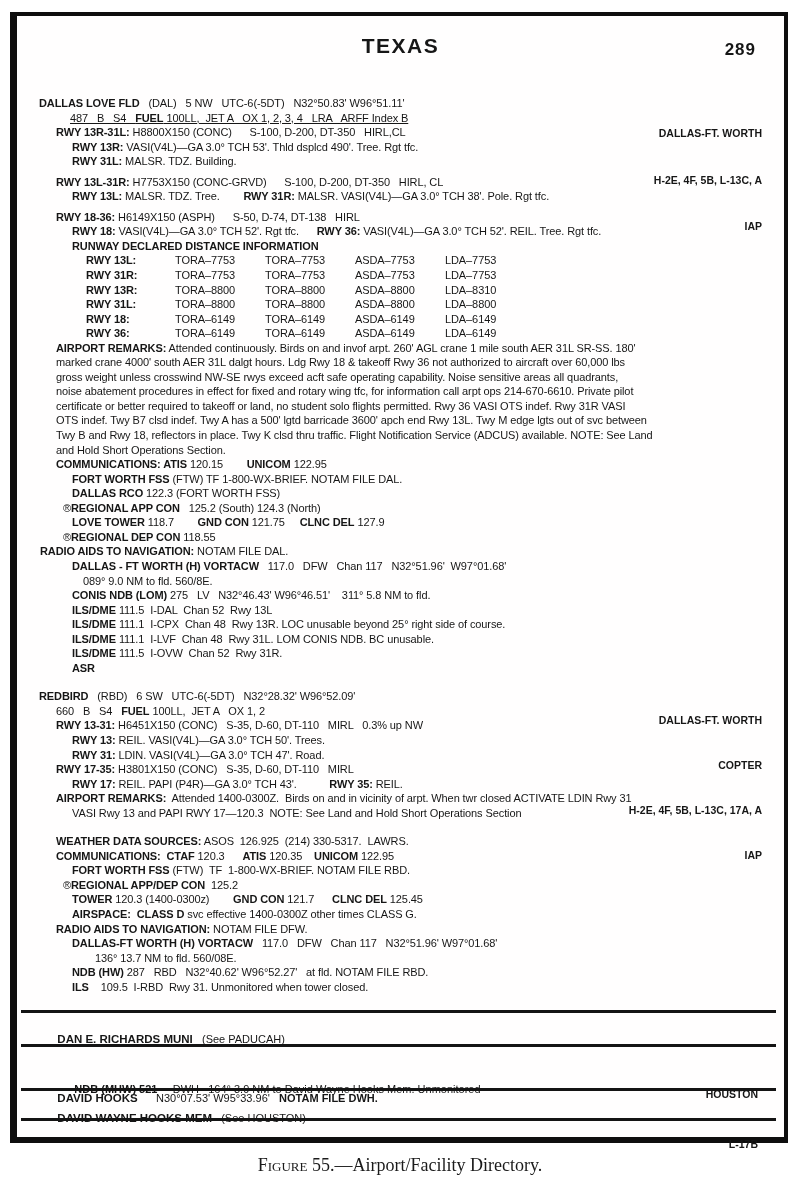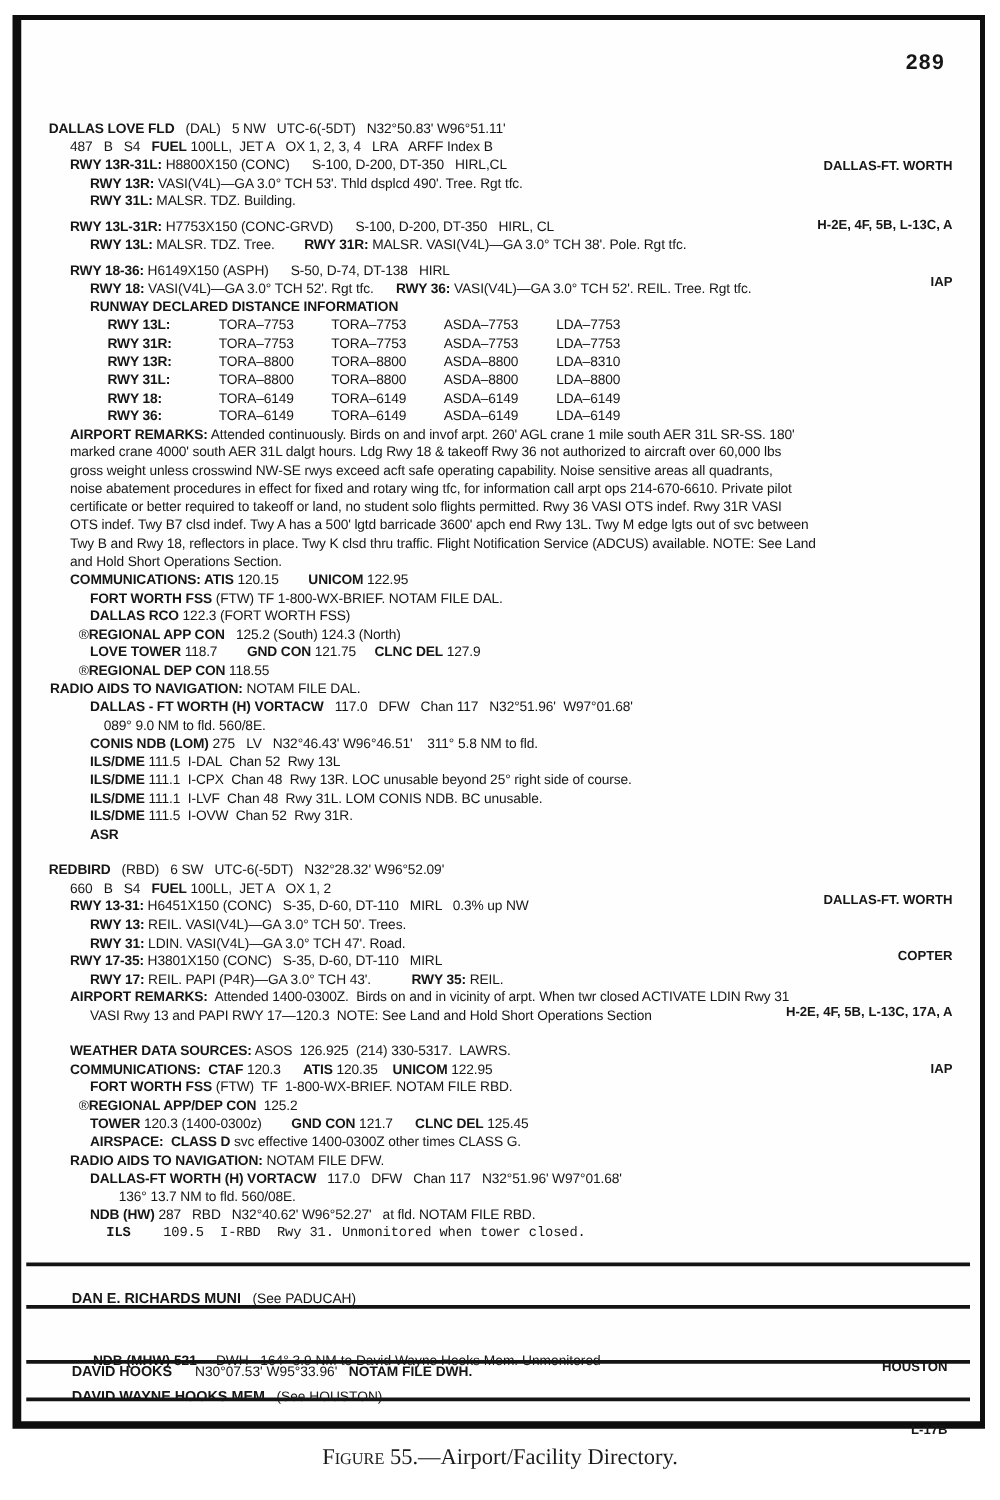--- a/index.html
+++ b/index.html
@@ -30,25 +30,26 @@
   .bottom-entry .nm{font-weight:700;font-size:11.5px;}
   .caption{position:absolute;top:1155px;left:0;width:100%;text-align:center;
            font-family:"Liberation Serif","DejaVu Serif",serif;font-size:18px;color:#1b1b1b;}
   .figlabel{font-variant:small-caps;}
 </style>
 </head>
 <body>
 
 <div class="canvas">
   <div class="page-frame">
+    <div class="state-title">TEXAS</div>
     <div class="page-number">289</div>
 
     <div class="doc-lines">
         <div class="ln" style="margin-left: 0px;"><span class="b">DALLAS LOVE FLD</span><span>   (DAL)   5 NW   UTC-6(-5DT)   N32°50.83' W96°51.11'</span></div>
-        <div class="ln" style="margin-left: 17px;"><span>487   B   S4   </span><span class="b">FUEL</span><span> 100LL,  JET A   OX 1, 2, 3, 4   LRA   ARFF Index B</span></div>
+        <div class="ln" style="margin-left: 31px; text-decoration: underline;"><span>487   B   S4   </span><span class="b">FUEL</span><span> 100LL,  JET A   OX 1, 2, 3, 4   LRA   ARFF Index B</span></div>
         <div class="ln" style="margin-left: 17px;"><span class="b">RWY 13R-31L:</span><span> H8800X150 (CONC)      S-100, D-200, DT-350   HIRL,CL</span></div>
         <div class="ln" style="margin-left: 33px;"><span class="b">RWY 13R:</span><span> VASI(V4L)—GA 3.0° TCH 53'. Thld dsplcd 490'. Tree. Rgt tfc.</span></div>
         <div class="ln" style="margin-left: 33px;"><span class="b">RWY 31L:</span><span> MALSR. TDZ. Building.</span></div>
         <div class="ln" style="margin-left: 17px; margin-top: 6px;"><span class="b">RWY 13L-31R:</span><span> H7753X150 (CONC-GRVD)      S-100, D-200, DT-350   HIRL, CL</span></div>
         <div class="ln" style="margin-left: 33px;"><span class="b">RWY 13L:</span><span> MALSR. TDZ. Tree.        </span><span class="b">RWY 31R:</span><span> MALSR. VASI(V4L)—GA 3.0° TCH 38'. Pole. Rgt tfc.</span></div>
         <div class="ln" style="margin-left: 17px; margin-top: 6px;"><span class="b">RWY 18-36:</span><span> H6149X150 (ASPH)      S-50, D-74, DT-138   HIRL</span></div>
         <div class="ln" style="margin-left: 33px;"><span class="b">RWY 18:</span><span> VASI(V4L)—GA 3.0° TCH 52'. Rgt tfc.      </span><span class="b">RWY 36:</span><span> VASI(V4L)—GA 3.0° TCH 52'. REIL. Tree. Rgt tfc.</span></div>
         <div class="ln" style="margin-left: 33px;"><span class="b">RUNWAY DECLARED DISTANCE INFORMATION</span></div>
         <div class="ln" style="margin-left: 47px;"><span class="cell0">RWY 13L:</span><span class="cell">TORA–7753</span><span class="cell">TORA–7753</span><span class="cell">ASDA–7753</span><span class="cell">LDA–7753</span></div>
         <div class="ln" style="margin-left: 47px;"><span class="cell0">RWY 31R:</span><span class="cell">TORA–7753</span><span class="cell">TORA–7753</span><span class="cell">ASDA–7753</span><span class="cell">LDA–7753</span></div>
@@ -91,21 +92,21 @@
         <div class="ln" style="margin-left: 17px; margin-top: 14px;"><span class="b">WEATHER DATA SOURCES:</span><span> ASOS  126.925  (214) 330-5317.  LAWRS.</span></div>
         <div class="ln" style="margin-left: 17px;"><span class="b">COMMUNICATIONS:  CTAF</span><span> 120.3      </span><span class="b">ATIS</span><span> 120.35    </span><span class="b">UNICOM</span><span> 122.95</span></div>
         <div class="ln" style="margin-left: 33px;"><span class="b">FORT WORTH FSS</span><span> (FTW)  TF  1-800-WX-BRIEF. NOTAM FILE RBD.</span></div>
         <div class="ln" style="margin-left: 24px;"><span>®</span><span class="b">REGIONAL APP/DEP CON</span><span>  125.2</span></div>
         <div class="ln" style="margin-left: 33px;"><span class="b">TOWER</span><span> 120.3 (1400-0300z)        </span><span class="b">GND CON</span><span> 121.7      </span><span class="b">CLNC DEL</span><span> 125.45</span></div>
         <div class="ln" style="margin-left: 33px;"><span class="b">AIRSPACE:</span><span>  </span><span class="b">CLASS D</span><span> svc effective 1400-0300Z other times CLASS G.</span></div>
         <div class="ln" style="margin-left: 17px;"><span class="b">RADIO AIDS TO NAVIGATION:</span><span> NOTAM FILE DFW.</span></div>
         <div class="ln" style="margin-left: 33px;"><span class="b">DALLAS-FT WORTH (H) VORTACW</span><span>   117.0   DFW   Chan 117   N32°51.96' W97°01.68'</span></div>
         <div class="ln" style="margin-left: 56px;"><span>136° 13.7 NM to fld. 560/08E.</span></div>
         <div class="ln" style="margin-left: 33px;"><span class="b">NDB (HW)</span><span> 287   RBD   N32°40.62' W96°52.27'   at fld. NOTAM FILE RBD.</span></div>
-        <div class="ln" style="margin-left: 46px; font-family: Liberation Mono, monospace;"><span class="b">ILS</span><span>    109.5  I-RBD  Rwy 31. Unmonitored when tower closed.</span></div>
+        <div class="ln" style="margin-left: 33px;"><span class="b">ILS</span><span>    109.5  I-RBD  Rwy 31. Unmonitored when tower closed.</span></div>
       </div>
 
     <div class="chart-block cb-dallas">
       <div>DALLAS-FT. WORTH</div>
       <div>H-2E, 4F, 5B, L-13C, A</div>
       <div>IAP</div>
     </div>
 
     <div class="chart-block cb-redbird">
       <div>DALLAS-FT. WORTH</div>

